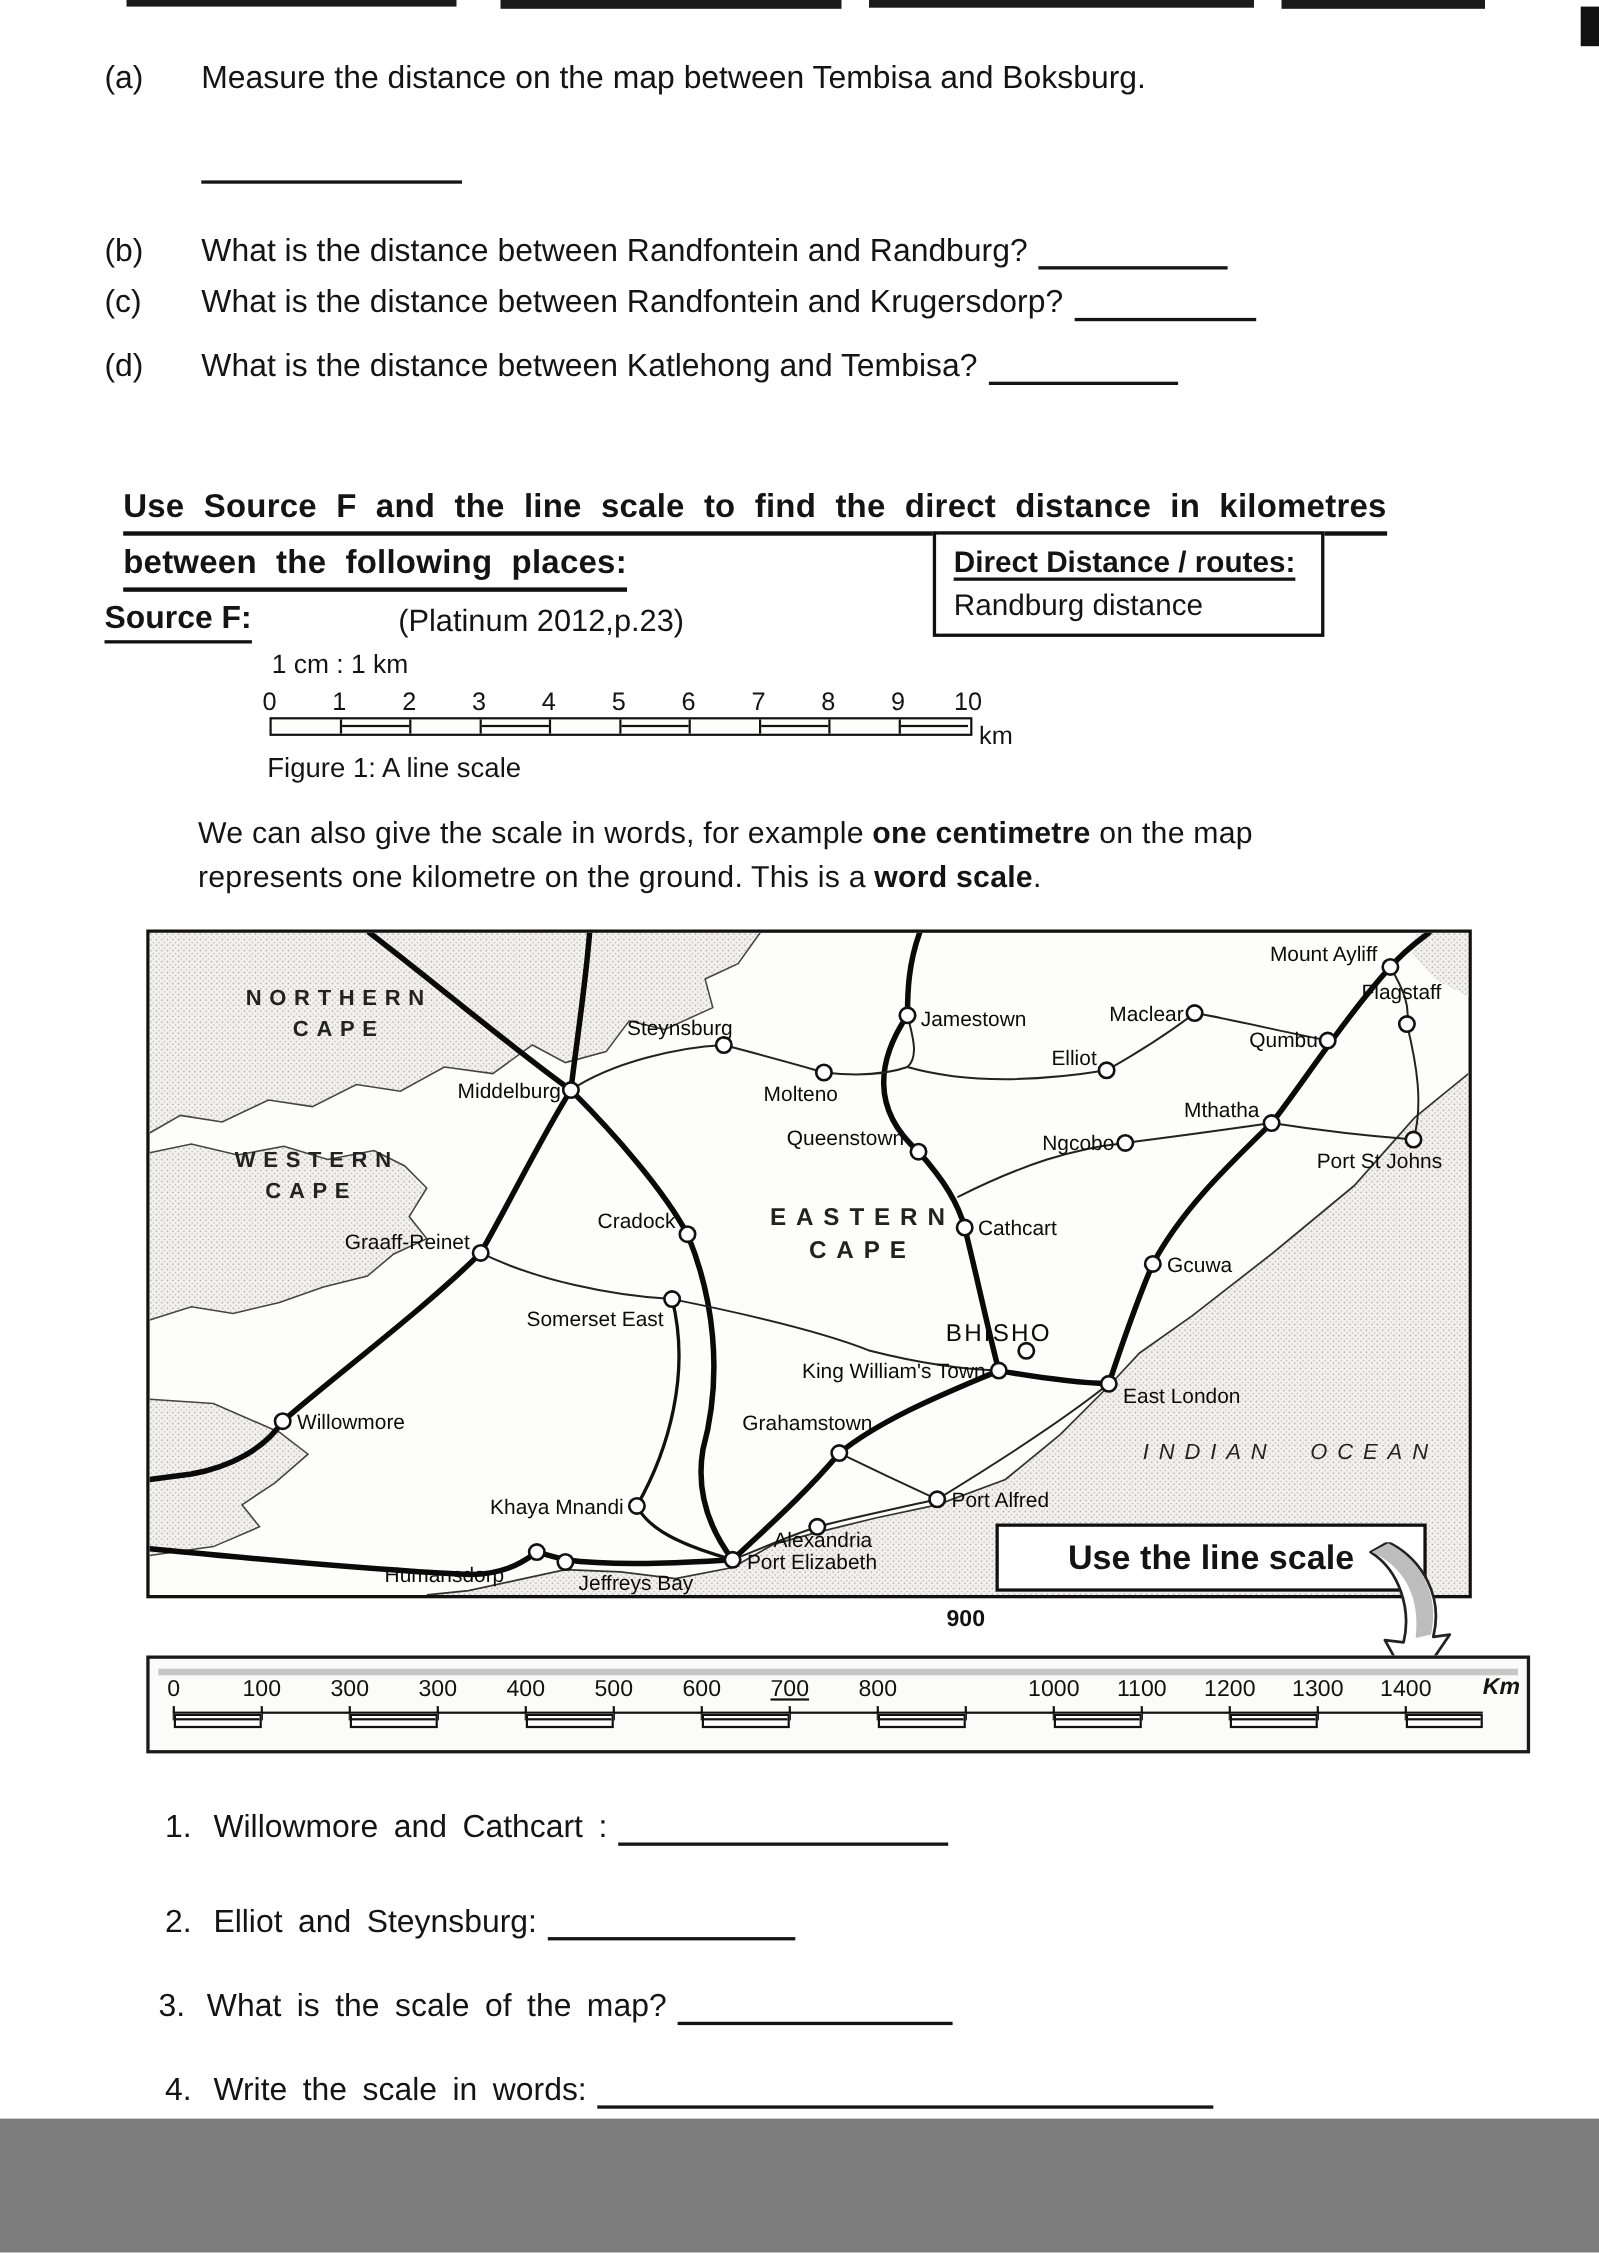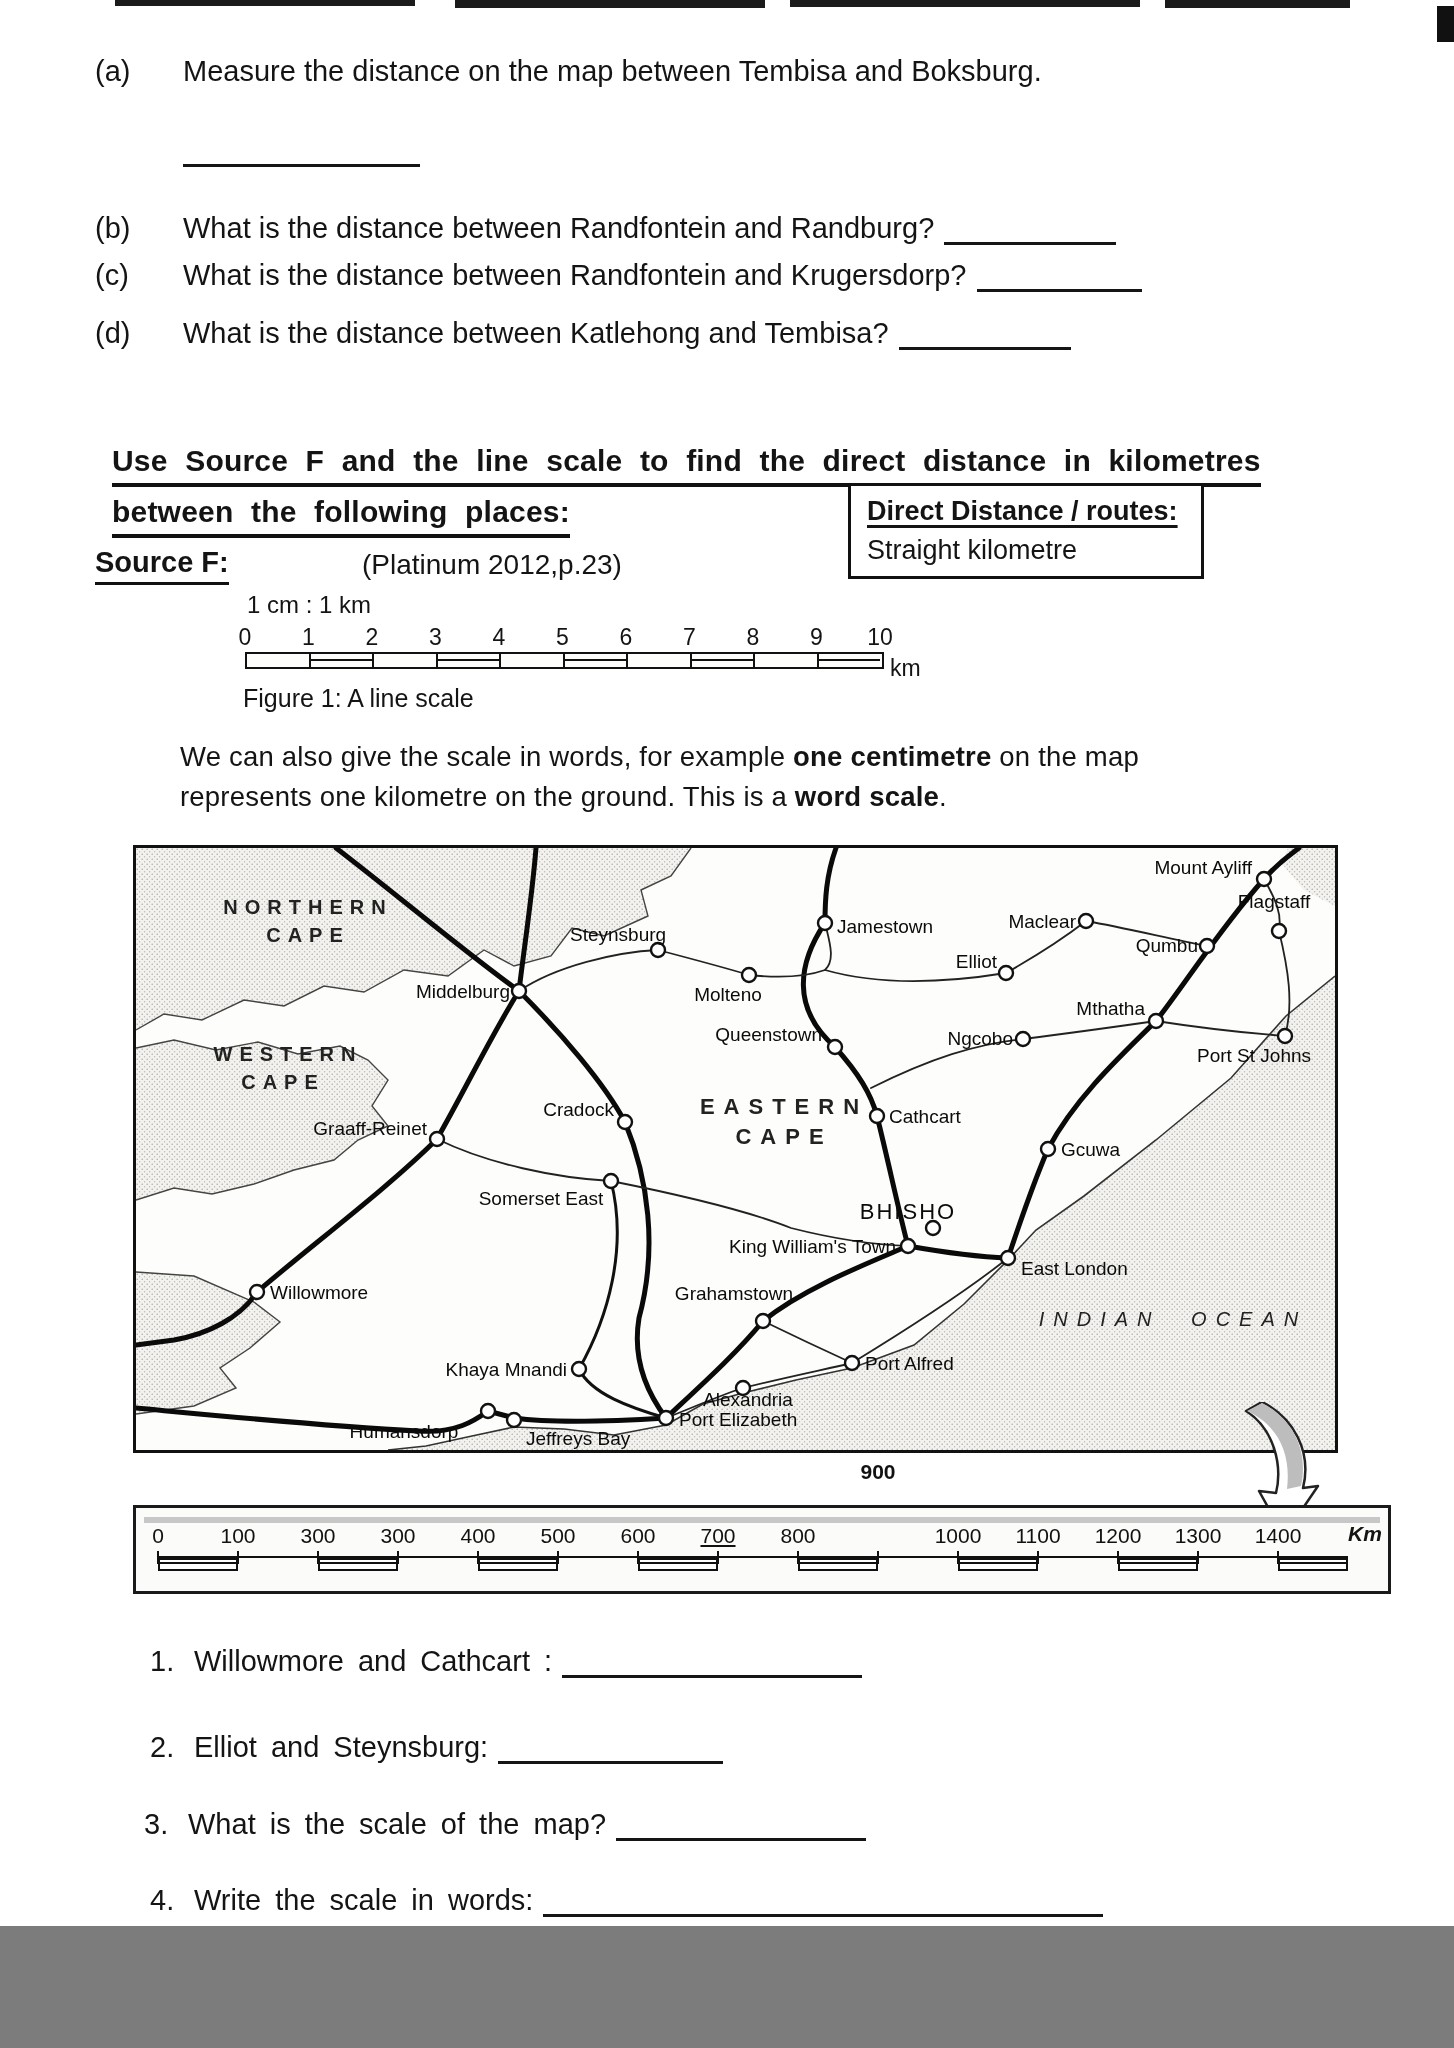--- a/index.html
+++ b/index.html
@@ -86,21 +86,21 @@
   <div class="heading" style="top:444px;">
     <span class="u">Use Source F and the line scale to find the direct distance in kilometres</span><br>
     <span class="u" style="margin-top:8px;">between the following places:</span>
   </div>
 
   <div class="src-label" style="left:95px;top:546px;">Source F:</div>
   <div class="src-ref" style="left:362px;top:549px;">(Platinum 2012,p.23)</div>
 
   <div class="direct-box" style="left:848px;top:483px;width:318px;">
     <div class="t">Direct Distance / routes:</div>
-    <div class="s">Straight kilometre</div>
+    <div class="s">Randburg distance</div>
   </div>
 
   <div class="wordscale" style="left:247px;top:591px;">1 cm : 1 km</div>
   <div id="f1-nums">
       <div class="f1-num" style="left: 245px; top: 624px;">0</div>
       <div class="f1-num" style="left: 308.5px; top: 624px;">1</div>
       <div class="f1-num" style="left: 372px; top: 624px;">2</div>
       <div class="f1-num" style="left: 435.5px; top: 624px;">3</div>
       <div class="f1-num" style="left: 499px; top: 624px;">4</div>
       <div class="f1-num" style="left: 562.5px; top: 624px;">5</div>
@@ -247,20 +247,23 @@
           <text x="172" y="94" text-anchor="middle" class="prov" font-size="20" letter-spacing="7">CAPE</text>
           <text x="152" y="213" text-anchor="middle" class="prov" font-size="20" letter-spacing="7">WESTERN</text>
           <text x="147" y="241" text-anchor="middle" class="prov" font-size="20" letter-spacing="7">CAPE</text>
           <text x="648" y="266" text-anchor="middle" class="prov" font-size="22" letter-spacing="9">EASTERN</text>
           <text x="648" y="296" text-anchor="middle" class="prov" font-size="22" letter-spacing="9">CAPE</text>
           <text x="1037" y="478" text-anchor="middle" class="ocean" font-size="20">INDIAN OCEAN</text>
         </g>
     </svg>
   </div>
 
+  <div class="uls-box" style="left:905px;top:1385px;width:386px;height:56px;">
+    <span>Use the line scale</span>
+  </div>
   <svg class="arrow-svg" style="left:1232px;top:1402px;" width="100" height="145" viewBox="0 0 100 145">
     <path d="M 30,0 C 62,16 80,50 71,86 L 86,84 L 52,134 L 27,89 L 44,91 C 51,62 41,26 14,9 Z" fill="#ffffff" stroke="#222" stroke-width="2.5" stroke-linejoin="round"></path>
     <path d="M 30,1 C 60,16 77,48 69,84 L 55,87 C 59,54 48,24 15,9 Z" fill="#bdbdbd"></path>
   </svg>
 
 
   <div class="scale2" style="left:133px;top:1505px;width:1252px;height:83px;">
     <div class="grayband"></div>
   </div>
   <div id="s2-content">

